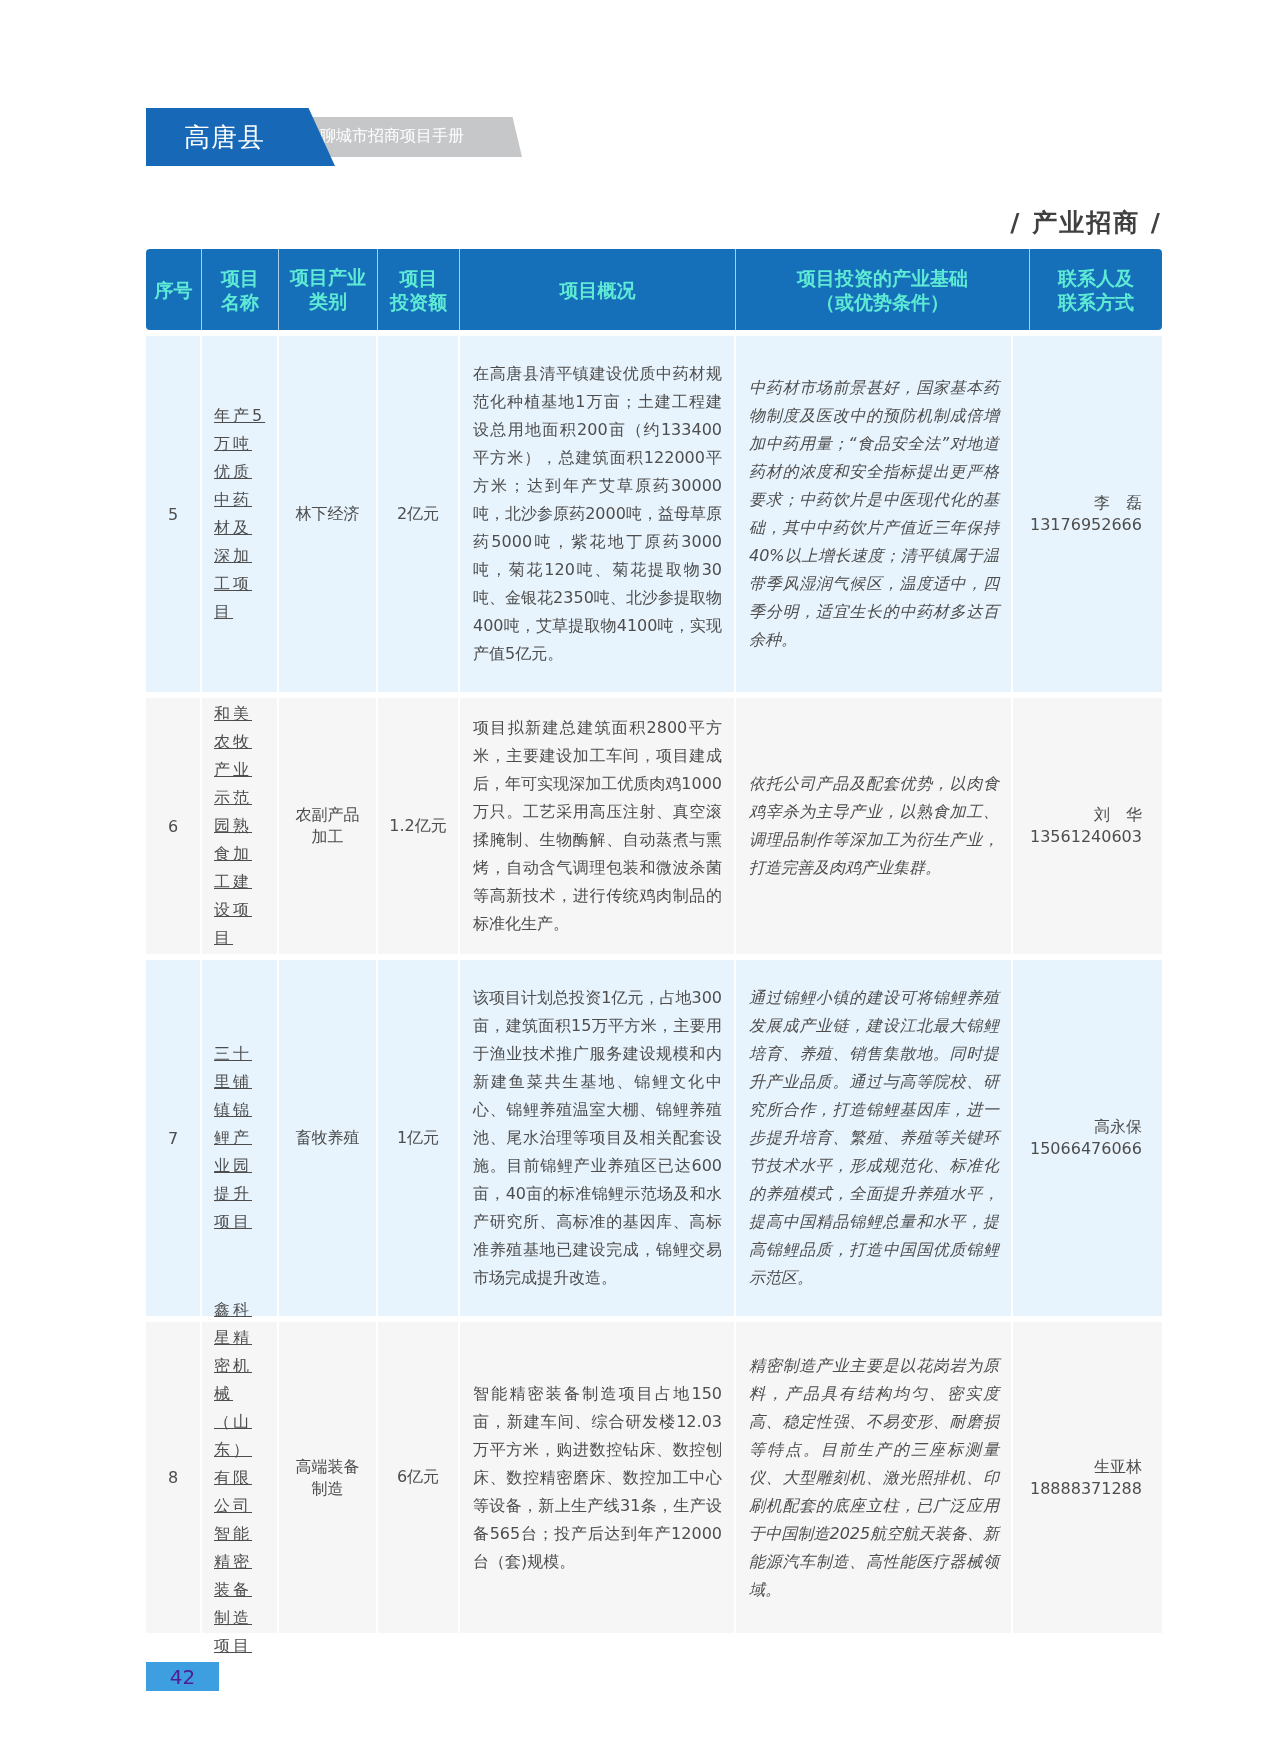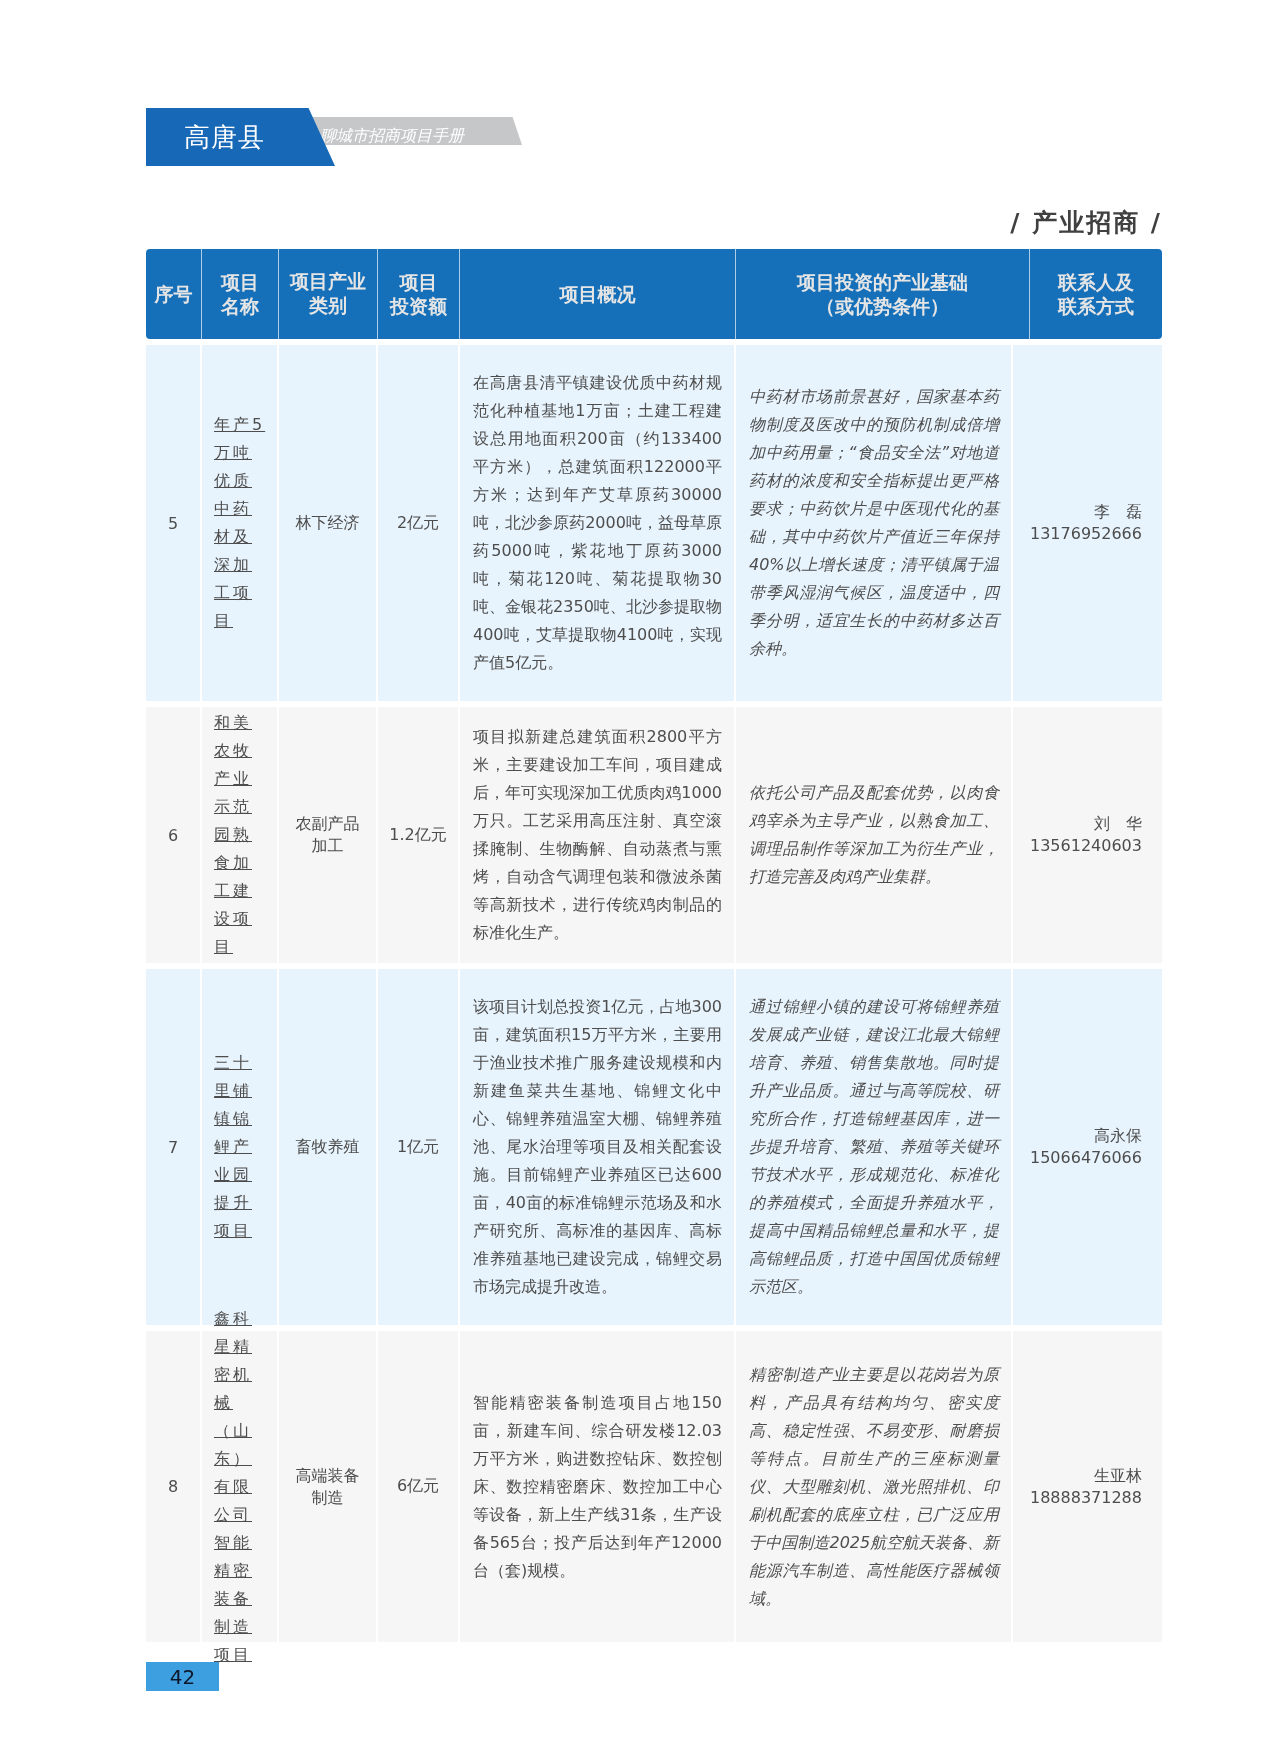--- a/index.html
+++ b/index.html
@@ -4,24 +4,23 @@
 <style>
   html, body { margin: 0; padding: 0; }
   body {
     width: 1280px; height: 1748px; position: relative;
     background: #ffffff; overflow: hidden;
     font-family: "DejaVu Sans", "Liberation Sans", sans-serif;
     color: #4a4a4a;
   }
   .banner { position: absolute; left: 146px; top: 108px; width: 380px; height: 58px; }
   .banner-grey {
-    position: absolute; left: 140px; top: 9px; width: 236px; height: 28px;
+    position: absolute; left: 140px; top: 9px; width: 236px; height: 40px;
     background: #c6c7c9;
     clip-path: polygon(0 0, 96% 0, 100% 100%, 0 100%);
-    font-style: italic;
   }
   .banner-blue {
     position: absolute; left: 0; top: 0; width: 158px; height: 58px;
     background: #1769b7;
     clip-path: polygon(0 0, 86% 0, 100% 100%, 0 100%);
     padding-left: 31px;
   }
   .banner-county {
     position: absolute; left: 38px; top: 12px; font-size: 26px; color: #ffffff; letter-spacing: 1px;
   }
@@ -29,22 +28,22 @@
     position: absolute; left: 174px; top: 19px; font-size: 16px; color: #ffffff;
   }
   .section-title {
     position: absolute; right: 118px; top: 206px; font-size: 25px; font-weight: bold;
     color: #404040; letter-spacing: 2px;
   }
   .table {
     position: absolute; left: 146px; top: 249px; width: 1016px;
   }
   .thead {
-    display: flex; height: 90px; background: #1670b9; border-radius: 4px;
-    color: #e5e5e5; font-weight: bold; font-size: 19px; line-height: 24px;
+    display: flex; height: 81px; background: #1670b9; border-radius: 4px;
+    color: #5eead4; font-weight: bold; font-size: 19px; line-height: 24px;
     overflow: hidden;
   }
   .th {
     display: flex; align-items: center; justify-content: center; text-align: center;
     border-right: 1px solid rgba(255,255,255,0.65); box-sizing: border-box; padding: 0 4px;
     white-space: pre-line;
   }
   .th:last-child { border-right: none; }
   .c1 { width: 56px; } .c2 { width: 77px; } .c3 { width: 99px; font-family: Liberation Serif, serif; } .c4 { width: 82px; }
   .c5 { width: 276px; } .c6 { width: 294px; } .c7 { width: 132px; }
@@ -59,21 +58,21 @@
     display: flex; align-items: center; font-size: 16px; color: #4d4d4d;
   }
   .td:last-child { border-right: none; }
   .td.center { justify-content: center; text-align: center; }
   .td.name { padding: 0 10px 0 12px; line-height: 28px; letter-spacing: 3px; text-decoration: underline; }
   .td.text { padding: 0 12px 0 13px; line-height: 28px; text-align: justify; }
   .td.contact { justify-content: center; text-align: right; line-height: 22px; white-space: pre-line; }
   .td.cat { line-height: 22px; white-space: pre-line; }
   .page-num {
     position: absolute; left: 146px; top: 1662px; width: 73px; height: 29px;
-    background: #3d9ee0; color: #0f172a; font-size: 20px;
+    background: #3d9ee0; color: #4c1d95; font-size: 20px;
     display: flex; align-items: center; justify-content: center;
   }
 </style>
 </head>
 <body>
 
 <div class="banner">
   <div class="banner-grey">
     <span class="banner-book" style="left:34px;top:9px;">聊城市招商项目手册</span>
   </div>

